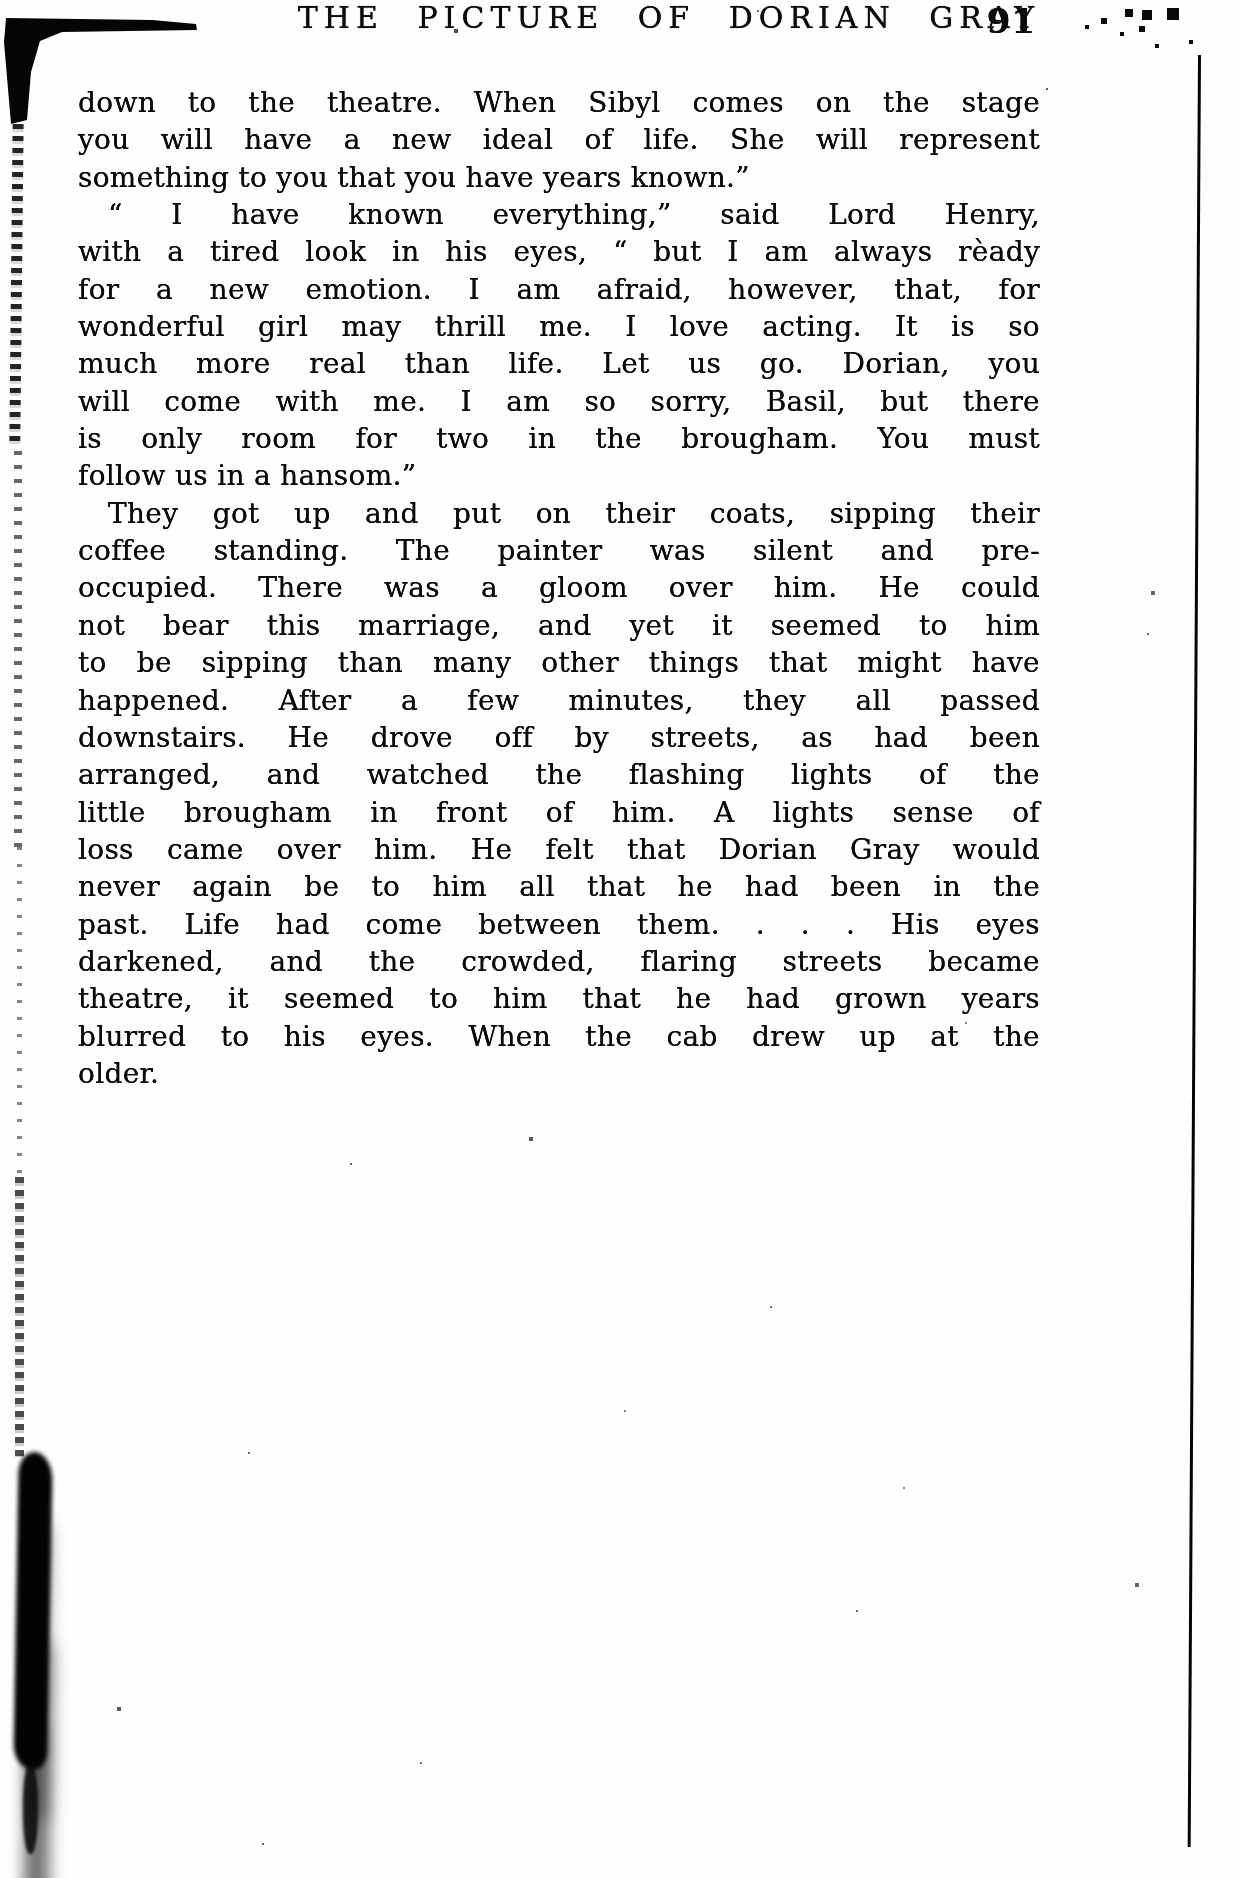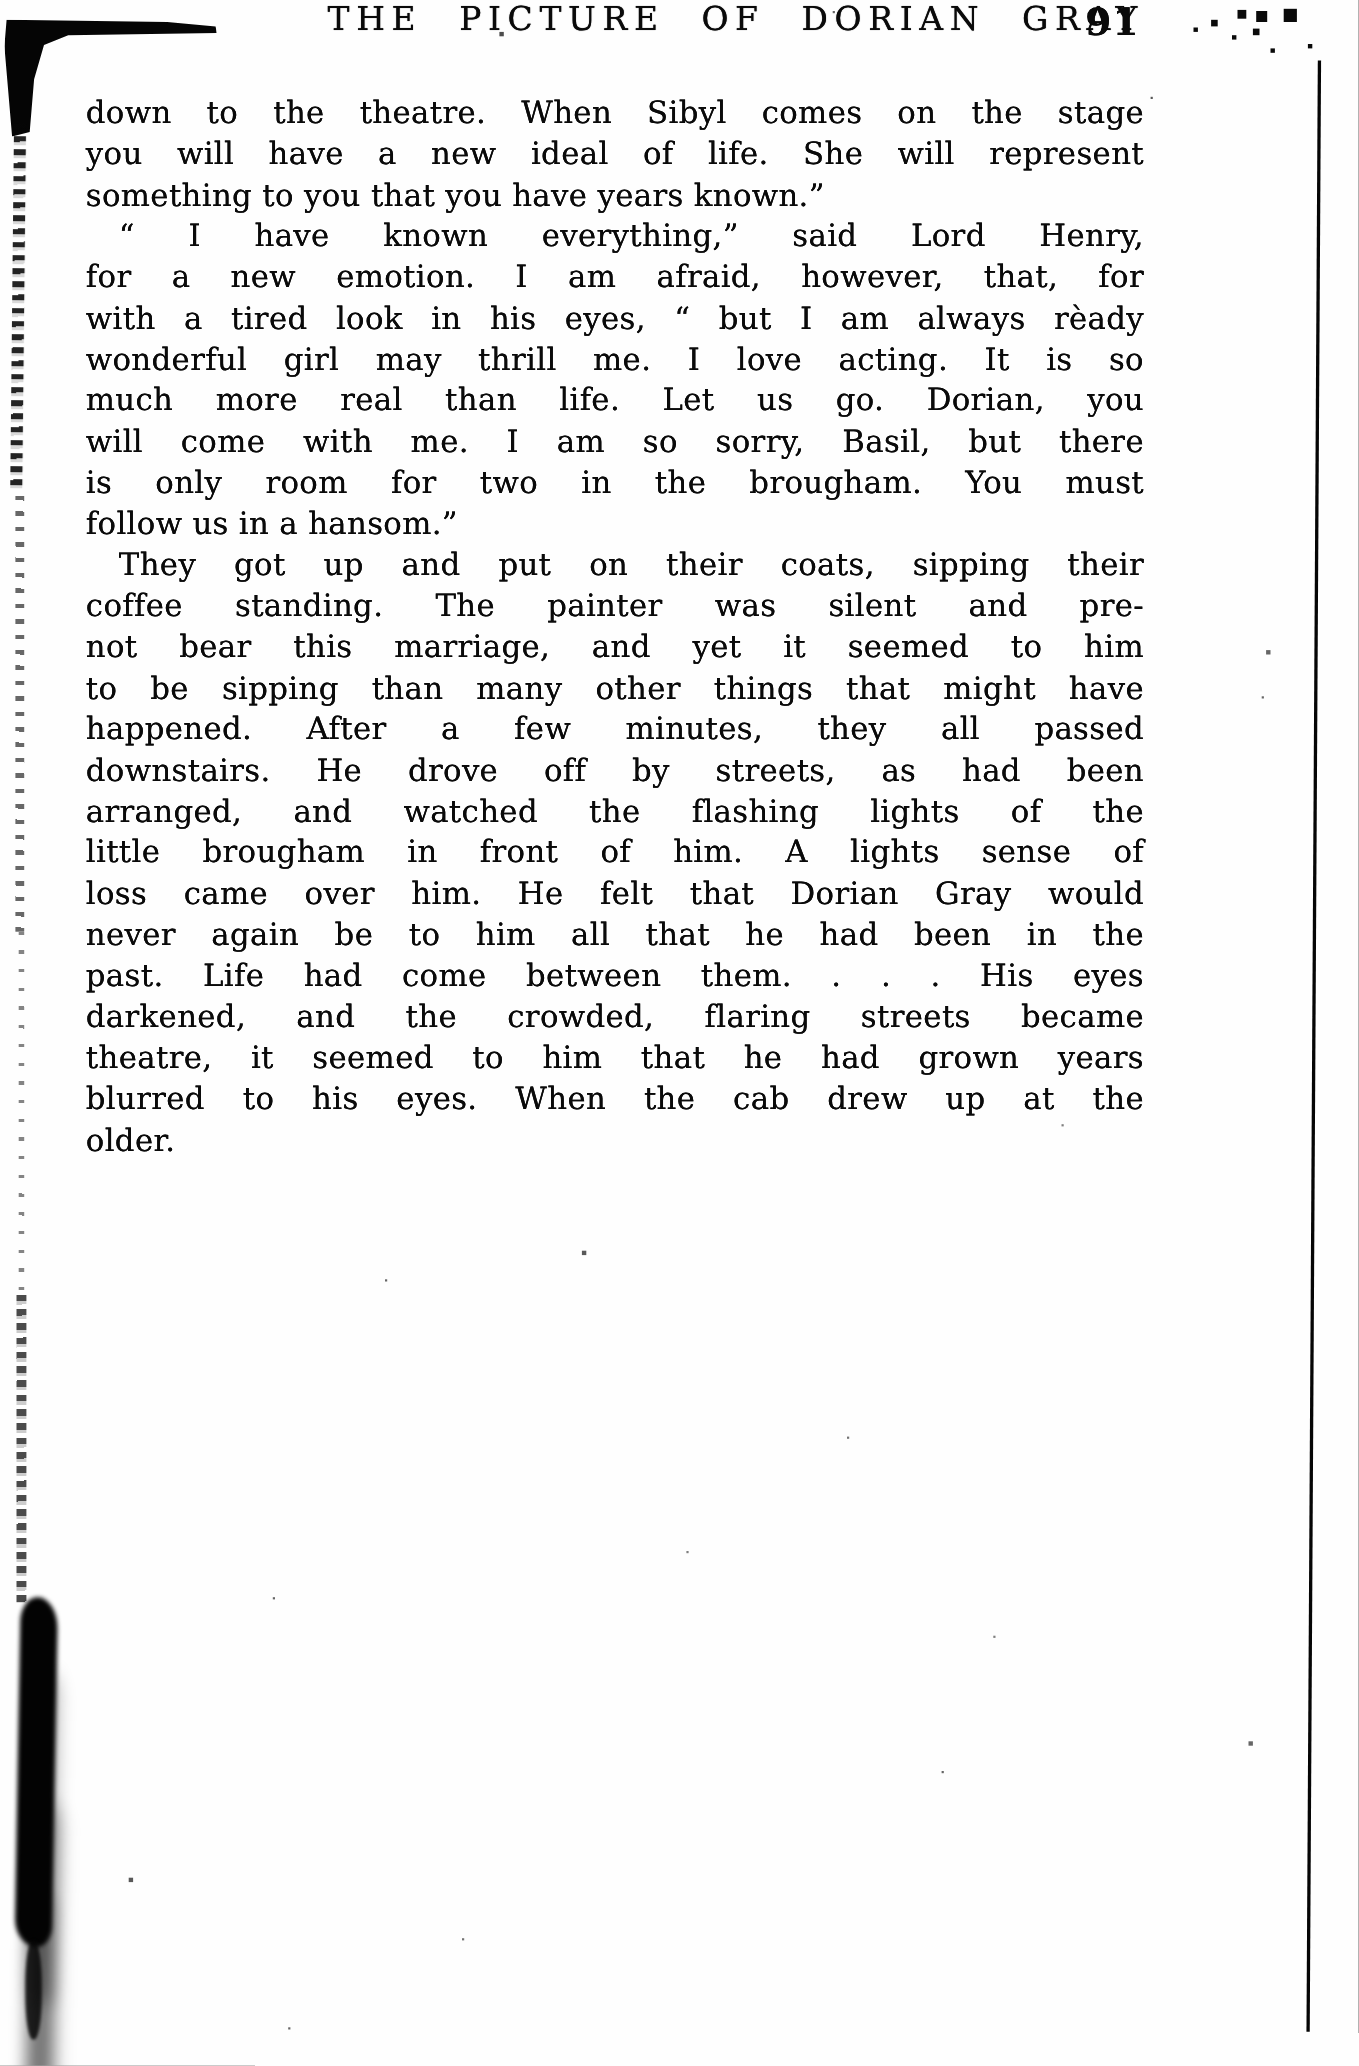--- a/index.html
+++ b/index.html
@@ -183,32 +183,33 @@
     <div class="bodytext">
 
       <div class="para">
         <div class="ln">down to the theatre. When Sibyl comes on the stage</div>
         <div class="ln">you will have a new ideal of life. She will represent</div>
         <div class="ln end">something to you that you have years known.”</div>
       </div>
 
       <div class="para">
         <div class="ln indent">“ I have known everything,” said Lord Henry,</div>
+        <div class="ln">with a tired look in his eyes, “ but I am always rèady</div>
         <div class="ln">for a new emotion. I am afraid, however, that, for</div>
-        <div class="ln">with a tired look in his eyes, “ but I am always rèady</div>
         <div class="ln">wonderful girl may thrill me. I love acting. It is so</div>
         <div class="ln">much more real than life. Let us go. Dorian, you</div>
         <div class="ln">will come with me. I am so sorry, Basil, but there</div>
         <div class="ln">is only room for two in the brougham. You must</div>
         <div class="ln end">follow us in a hansom.”</div>
       </div>
 
       <div class="para">
         <div class="ln indent">They got up and put on their coats, sipping their</div>
         <div class="ln">coffee standing. The painter was silent and pre-</div>
+        <div class="ln">occupied. There was a gloom over him. He could</div>
         <div class="ln">not bear this marriage, and yet it seemed to him</div>
         <div class="ln">to be sipping than many other things that might have</div>
         <div class="ln">happened. After a few minutes, they all passed</div>
         <div class="ln">downstairs. He drove off by streets, as had been</div>
         <div class="ln">arranged, and watched the flashing lights of the</div>
         <div class="ln">little brougham in front of him. A lights sense of</div>
         <div class="ln">loss came over him. He felt that Dorian Gray would</div>
         <div class="ln">never again be to him all that he had been in the</div>
         <div class="ln">past. Life had come between them. . . . His eyes</div>
         <div class="ln">darkened, and the crowded, flaring streets became</div>

